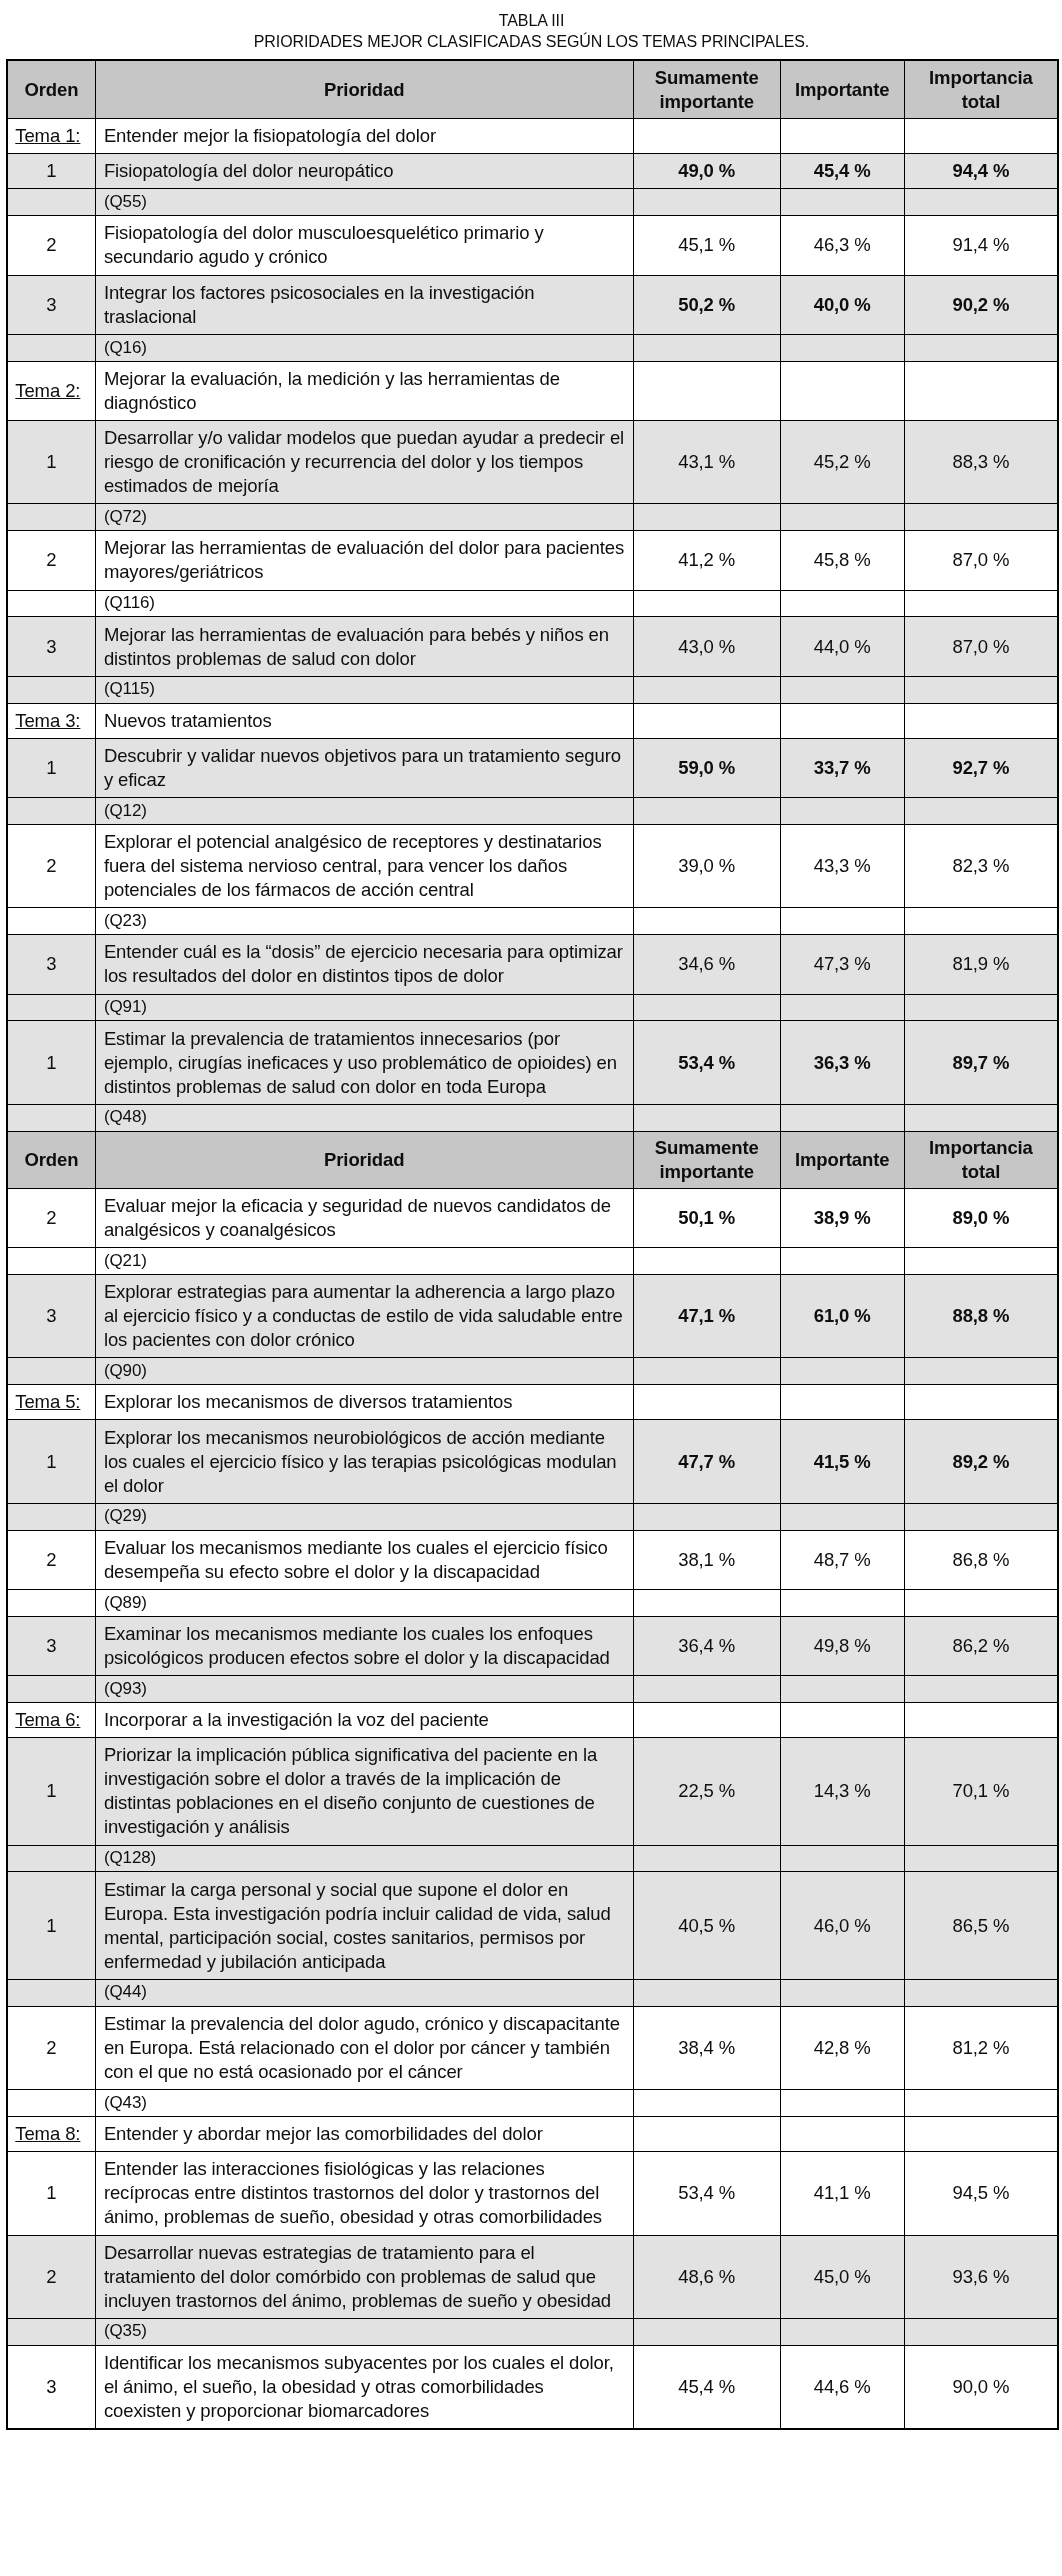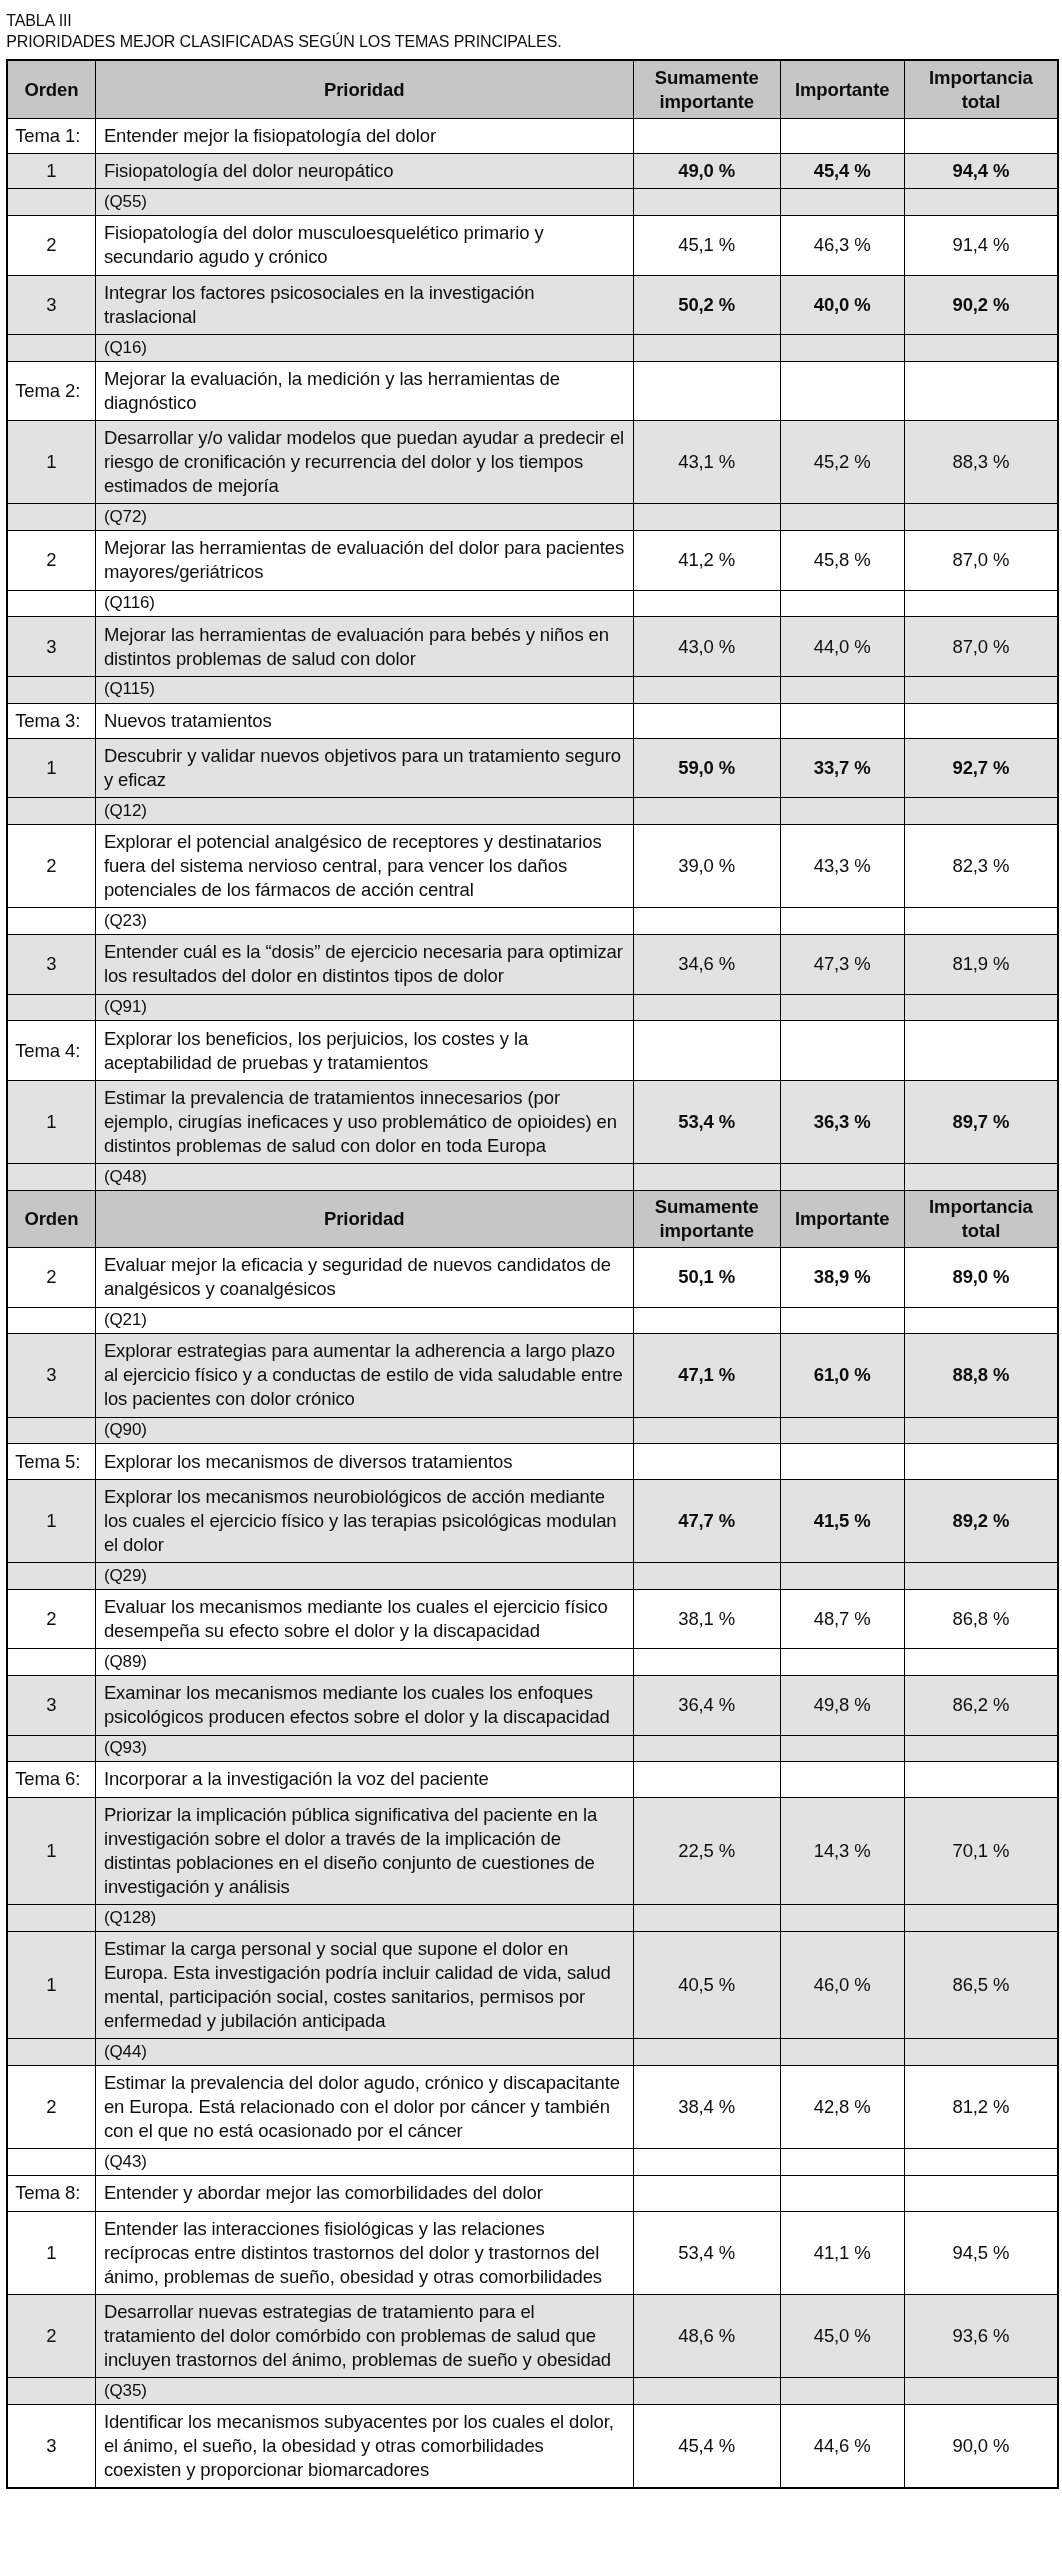--- a/index.html
+++ b/index.html
@@ -12,20 +12,21 @@
   html,body{margin:0;padding:0;}
   body{
     width:1063px;
     background:#ffffff;
     color:var(--text);
     font-family:"Liberation Sans", sans-serif;
     letter-spacing:-0.1px;
   }
   .page{padding:8.2px 6.2px 20.6px 6.2px;}
   .titles{
+    text-align:center;
     font-size:16px;
     line-height:21px;
     margin:2.1px 0 7.2px 0;
   }
   table.main{
     border-collapse:collapse;
     table-layout:fixed;
     width:1050px;
     border:2.1px solid var(--border);
   }
@@ -38,21 +39,21 @@
     word-wrap:break-word;
   }
   th{
     background:var(--header-bg);
     font-weight:bold;
     text-align:center;
     padding:4.1px 5.2px;
   }
   tr.shaded td{background:var(--shaded-bg);}
   td.orden{text-align:center;}
-  td.tema-orden{text-align:left;padding-left:7px;white-space:nowrap;}
+  td.tema-orden{text-align:center;padding-left:1px;white-space:nowrap;text-decoration:underline;}
   td.val{text-align:center;}
   tr.bold td.val{font-weight:bold;margin-left:47px;}
   tr.qrow td{
     padding-top:2.6px;
     padding-bottom:2.6px;
     font-size:17px;
     line-height:20.6px;
   }
 </style>
 </head>
@@ -214,27 +215,20 @@
           <td class="val">47,3 %</td>
           <td class="val">81,9 %</td>
         </tr>
         <tr class="qrow shaded">
           <td class="orden"></td>
           <td class="prio">(Q91)</td>
           <td class="val"></td>
           <td class="val"></td>
           <td class="val"></td>
         </tr>
-        <tr class="tema-row">
-          <td class="tema-orden">Tema 4:</td>
-          <td class="prio">Explorar los beneficios, los perjuicios, los costes y la aceptabilidad de pruebas y tratamientos</td>
-          <td class="val"></td>
-          <td class="val"></td>
-          <td class="val"></td>
-        </tr>
         <tr class="priority-row shaded bold">
           <td class="orden">1</td>
           <td class="prio">Estimar la prevalencia de tratamientos innecesarios (por ejemplo, cirugías ineficaces y uso problemático de opioides) en distintos problemas de salud con dolor en toda Europa</td>
           <td class="val">53,4 %</td>
           <td class="val">36,3 %</td>
           <td class="val">89,7 %</td>
         </tr>
         <tr class="qrow shaded">
           <td class="orden"></td>
           <td class="prio">(Q48)</td>

